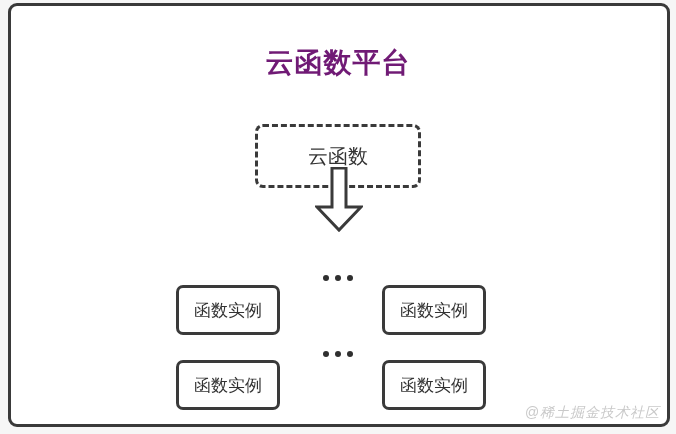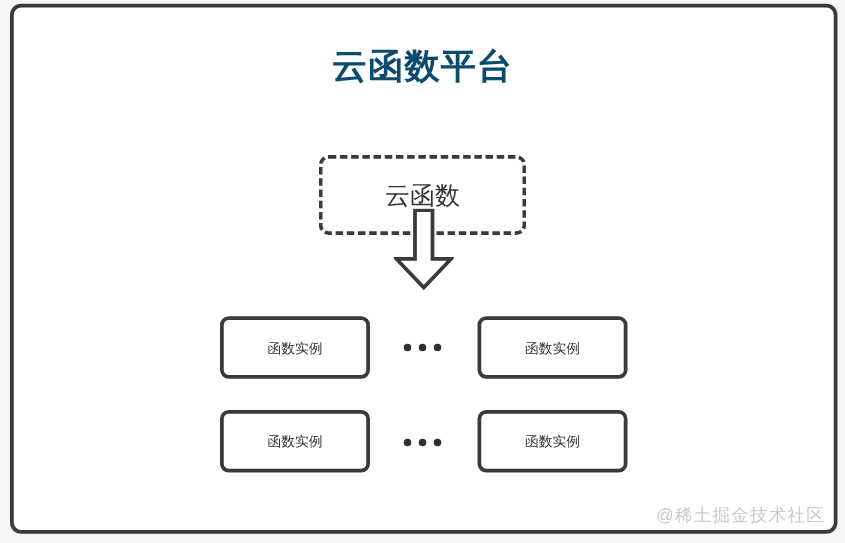--- a/index.html
+++ b/index.html
@@ -23,51 +23,52 @@
   .frame {
     position: absolute;
     left: 8px; top: 3px;
     width: 662px; height: 424px;
     background: var(--background);
     border: 3px solid var(--border);
     border-radius: 9px;
   }
   .title {
     position: absolute;
-    left: 0; top: 34px;
+    left: 0; top: 44px;
     width: 676px;
     text-align: center;
     font-size: 28px;
     font-weight: bold;
     letter-spacing: 1px;
-    color: #0c4a6e;
+    color: #701a75;
   }
   .cloud-box {
     position: absolute;
     left: 255px; top: 124px;
     width: 166px; height: 64px;
     border: 3px dashed var(--border);
     border-radius: 8px;
     background: var(--background);
     display: flex; align-items: center; justify-content: center;
     font-size: 20px;
   }
   .arrow-down {
     position: absolute;
     left: 315px; top: 167px;
     width: 48px; height: 66px;
   }
   .instance-box {
     position: absolute;
-    width: 120px; height: 50px;
+    width: 104px; height: 50px;
     border: 3px solid var(--border);
     border-radius: 7px;
     background: var(--background);
     display: flex; align-items: center; justify-content: center;
-    font-size: 11px;
+    font-size: 17px;
+    margin-top: 32px;
   }
   .pos-r1-left  { left: 176px; top: 253px; }
   .pos-r1-right { left: 382px; top: 253px; }
   .pos-r2-left  { left: 176px; top: 328px; }
   .pos-r2-right { left: 382px; top: 328px; }
   .dots {
     position: absolute;
     width: 30px; height: 8px;
     display: flex; align-items: center; justify-content: space-between;
   }
@@ -78,20 +79,21 @@
     border-radius: 50%;
     background: #2f2f2f;
     display: block;
   }
   .watermark {
     position: absolute;
     right: 16px; bottom: 12px;
     font-size: 14px;
     color: var(--watermark-text);
     letter-spacing: 1px;
+    font-style: italic;
   }
 </style>
 </head>
 <body>
 
 <div class="canvas">
 
   <div class="frame"></div>
 
   <div class="title">云函数平台</div>

